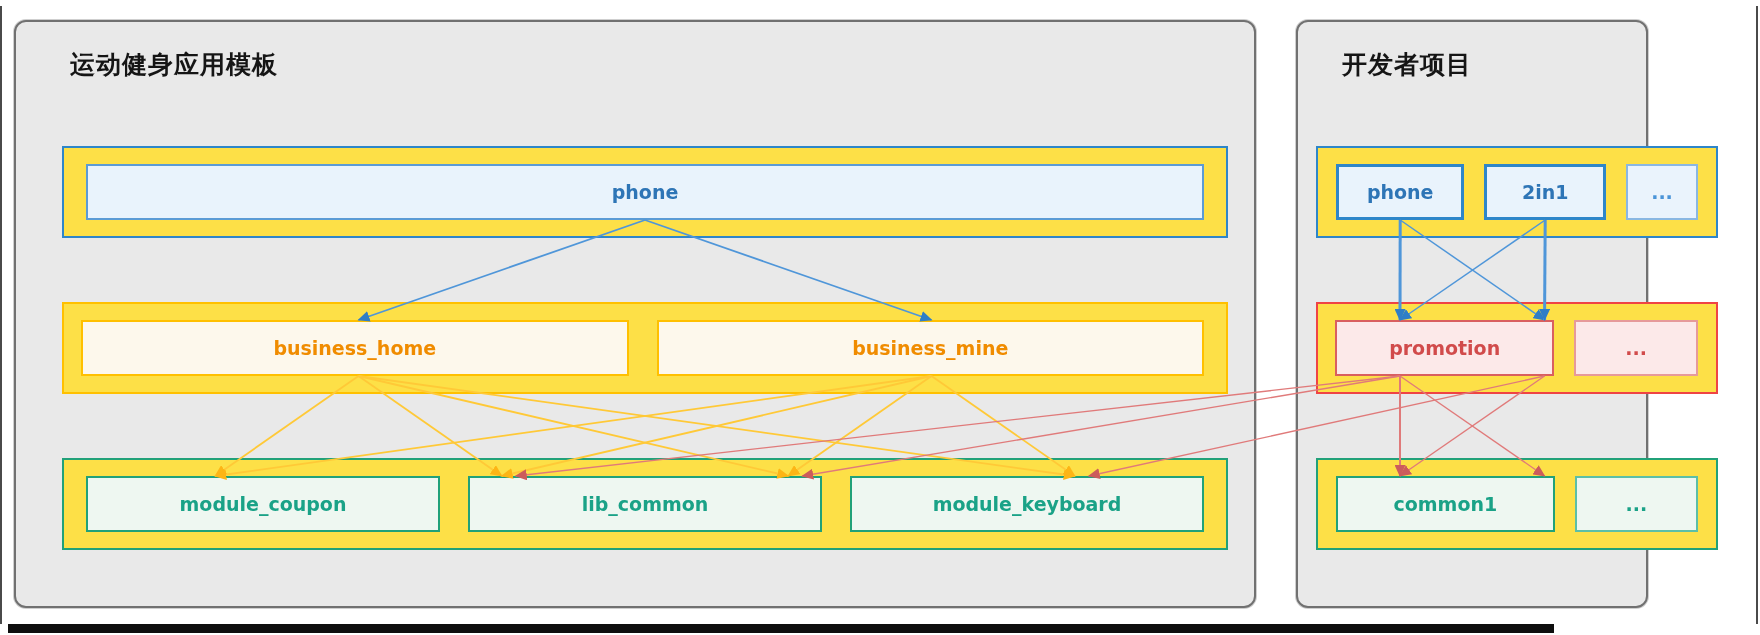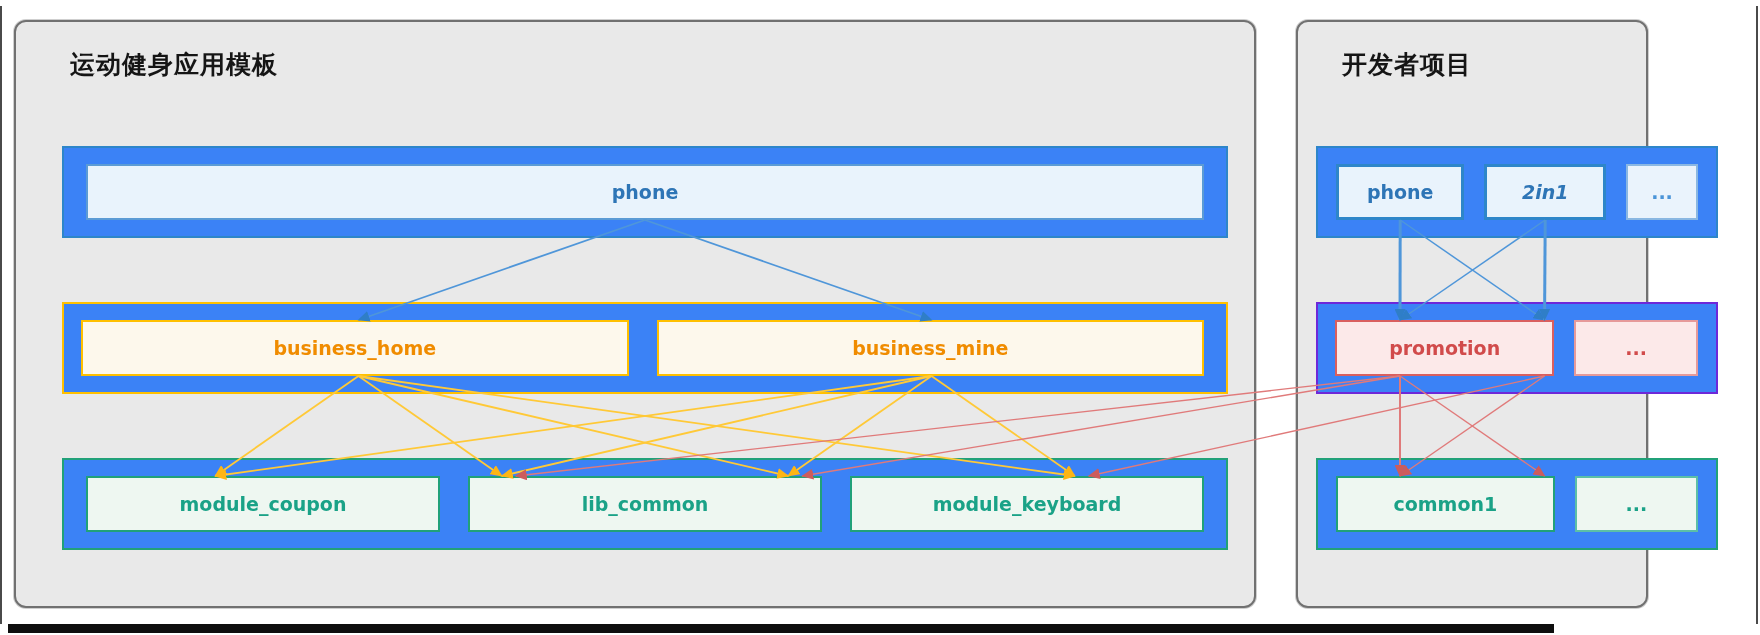--- a/index.html
+++ b/index.html
@@ -5,40 +5,40 @@
   html,body{margin:0;padding:0;background:#fff;}
   #canvas{position:relative;width:1760px;height:635px;background:#ffffff;overflow:hidden;
           font-family:"DejaVu Sans","Liberation Sans",sans-serif;}
   .panel{position:absolute;background:#e9e9e9;border:2px solid #717171;border-radius:12px;
          box-shadow:0 0 0 1px #cfcfcf;box-sizing:border-box;}
   #panel-left{left:14px;top:20px;width:1242px;height:588px;}
   #panel-right{left:1296px;top:20px;width:352px;height:588px;}
   .panel-title{position:absolute;top:26px;font-size:25px;font-weight:bold;color:#151515;letter-spacing:1px;margin-left:12px;}
   #panel-left .panel-title{left:42px;}
   #panel-right .panel-title{left:32px;}
-  .row{position:absolute;background:#3b82f6;box-sizing:border-box;display:flex;
+  .row{position:absolute;background:#fde047;box-sizing:border-box;display:flex;
        padding:16px 22px;gap:28px;align-items:stretch;}
   .row-l{left:46px;width:1166px;height:92px;}
   .row-r{left:18px;width:402px;height:92px;padding:16px 18px;gap:20px;}
   .row-1{top:124px;} .row-2{top:280px;padding-left:17px;} .row-3{top:436px;}
   .row-blue  {border:2px solid #2e86c9;}
   .row-yellow{border:2px solid #ffc000;}
   .row-green {border:2px solid #21a179;}
-  .row-red   {border:2px solid #6d28d9;}
+  .row-red   {border:2px solid #ef4444;}
   .node{flex:1;display:flex;align-items:center;justify-content:center;
         font-weight:bold;font-size:19px;box-sizing:border-box;white-space:nowrap;}
   .n-blue  {background:#e9f3fc;border:2px solid #5b9bd5;color:#2e75b6;}
   .n-blue-strong{background:#e9f3fc;border:3px solid #2e86c9;color:#2e75b6;}
   .n-blue-dots  {background:#eaf3fc;border:2px solid #8ab7e2;color:#4a94d8;}
   .n-yellow{background:#fdf8ec;border:2px solid #ffc000;color:#f08c00;}
   .n-green {background:#eef7f1;border:2px solid #21a179;color:#1aa287;}
   .n-green-dots{background:#eef7f1;border:2px solid #5cbfa7;color:#1aa287;}
   .n-red   {background:#fce9e9;border:2px solid #d95f5f;color:#d14b4b;}
   .n-red-dots{background:#fce9e9;border:2px solid #e69a9a;color:#d14b4b;}
-  .w-lg{flex:1.8;} .w-md{flex:1.7;font-style:italic;} .w-sm{flex:1;}
+  .w-lg{flex:1.8;} .w-md{flex:1.7;} .w-sm{flex:1;}
   #arrows{position:absolute;left:0;top:0;width:1760px;height:635px;pointer-events:none;}
   .chrome-side{position:absolute;top:6px;width:2px;height:618px;background:#4a4a4a;}
   #chrome-left{left:0px;} #chrome-right{left:1756px;}
   #chrome-bottom{position:absolute;left:8px;top:624px;width:1546px;height:9px;background:#0e0e0e;}
 </style>
 </head>
 <body>
 
 <div id="canvas">
 

